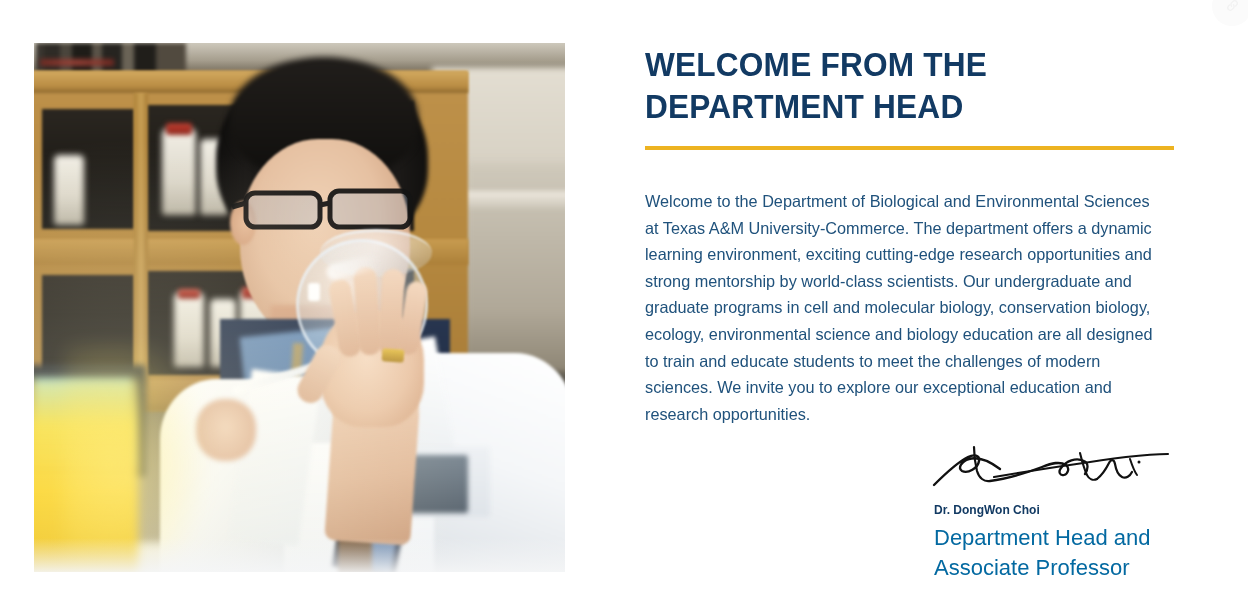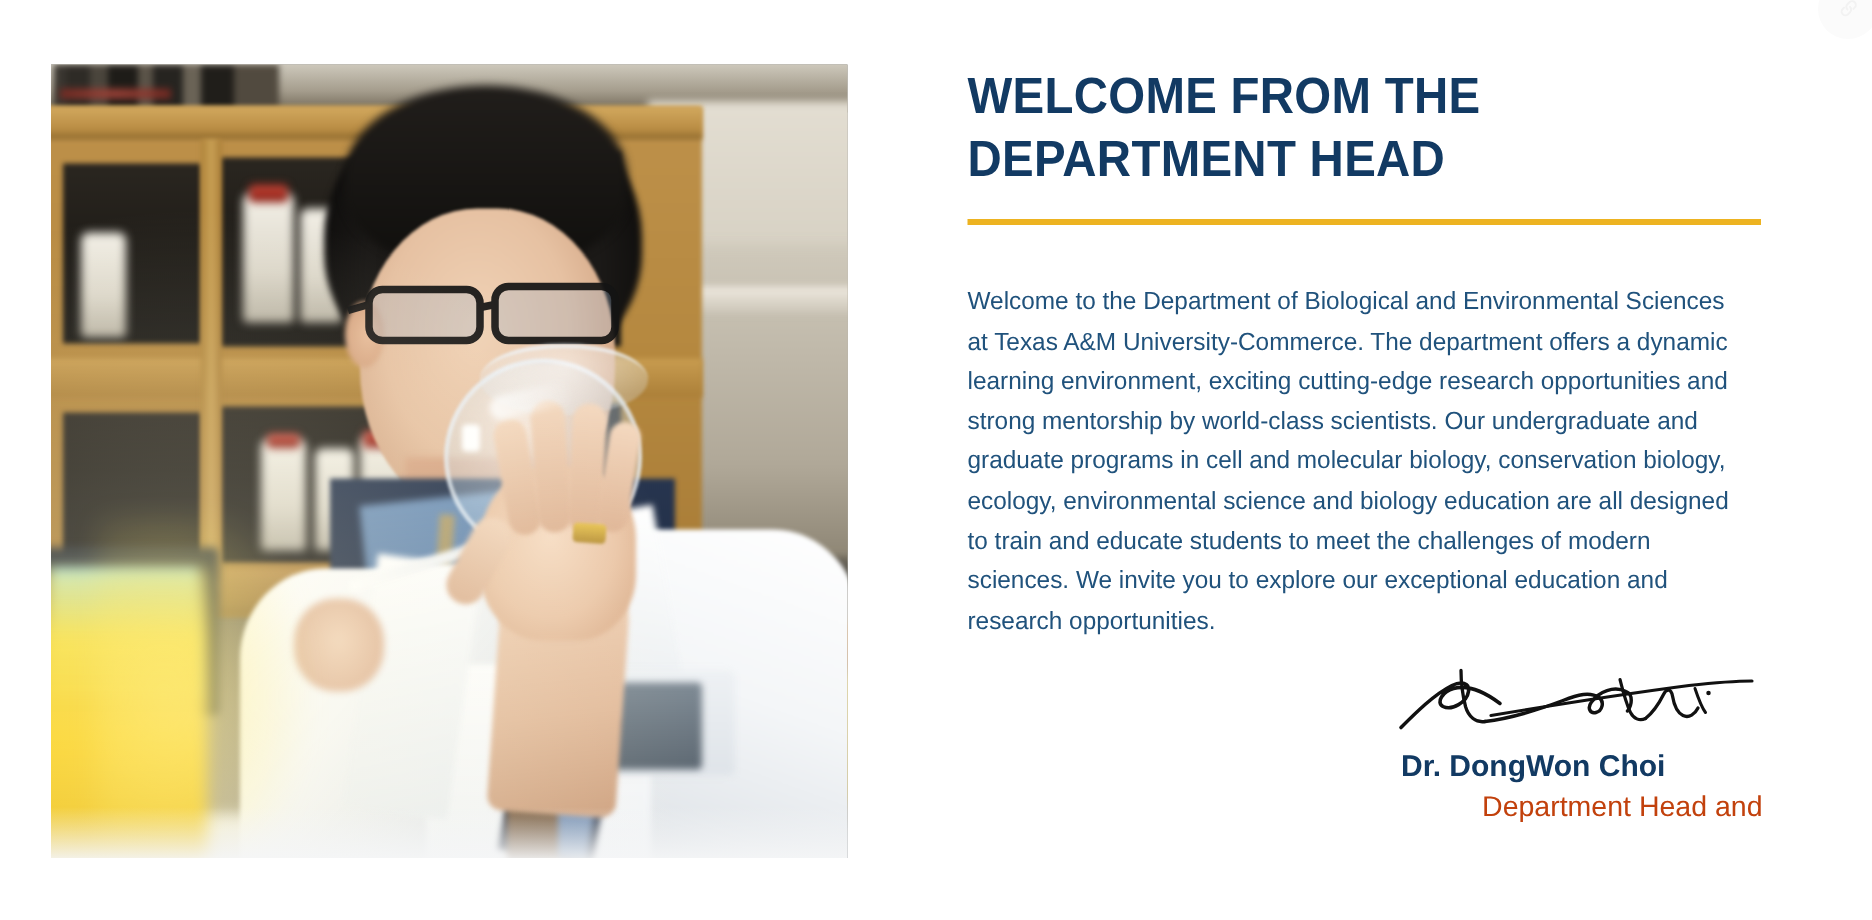--- a/index.html
+++ b/index.html
@@ -401,25 +401,25 @@
     transform-origin: left top;
   }
   .sig-block {
     margin-top: 14px;
     text-align: left;
     padding-left: 289px;
   }
   .sig-svg { display:block; margin-left: -4px; }
   .sig-name {
     margin: 4px 0 0 0;
-    font-size: 20px; font-weight: 700; color: #123A63;
+    font-size: 12px; font-weight: 700; color: #123A63;
     line-height: 26px;
   }
   .sig-role {
-    margin: 0; font-size: 19px; color: #c2410c; line-height: 30px; text-align: right;
+    margin: 0; font-size: 22px; color: #0369a1; line-height: 30px;
   }
 </style>
 </head>
 <body>
 
 <div class="page">
 
   <div class="anchor-badge">
     <span>
       <svg width="15" height="15" viewBox="0 0 24 24" fill="none" stroke="#f1f1f1" stroke-width="2.2" stroke-linecap="round">
@@ -555,16 +555,17 @@
             <path d="M167 38 C172 34 176 28 179 22 C181 18 184 18 185 23
                      C186 29 188 34 192 36 C196 38 200 35 202 31" stroke-width="2.2"></path>
             <path d="M200 18 C202 24 204 30 207 34" stroke-width="2"></path>
             <circle cx="209" cy="21" r="1.5" fill="#111111" stroke="none"></circle>
             <path d="M64 36 C100 30 150 22 196 16 C214 14 228 13 238 13" stroke-width="2.1"></path>
           </g>
         </svg>
       </span>
       <p class="sig-name">Dr. DongWon Choi</p>
       <p class="sig-role">Department Head and</p>
+      <p class="sig-role">Associate Professor</p>
     </div>
   </div>
 
 </div>
 
 </body></html>

